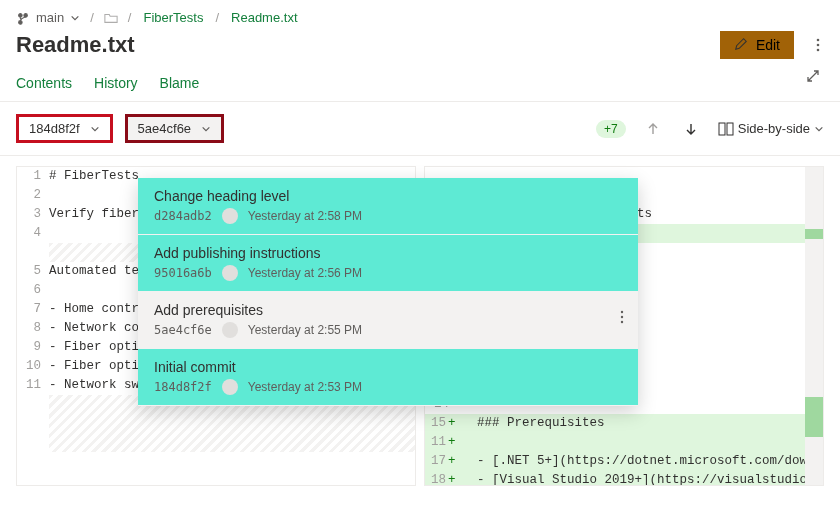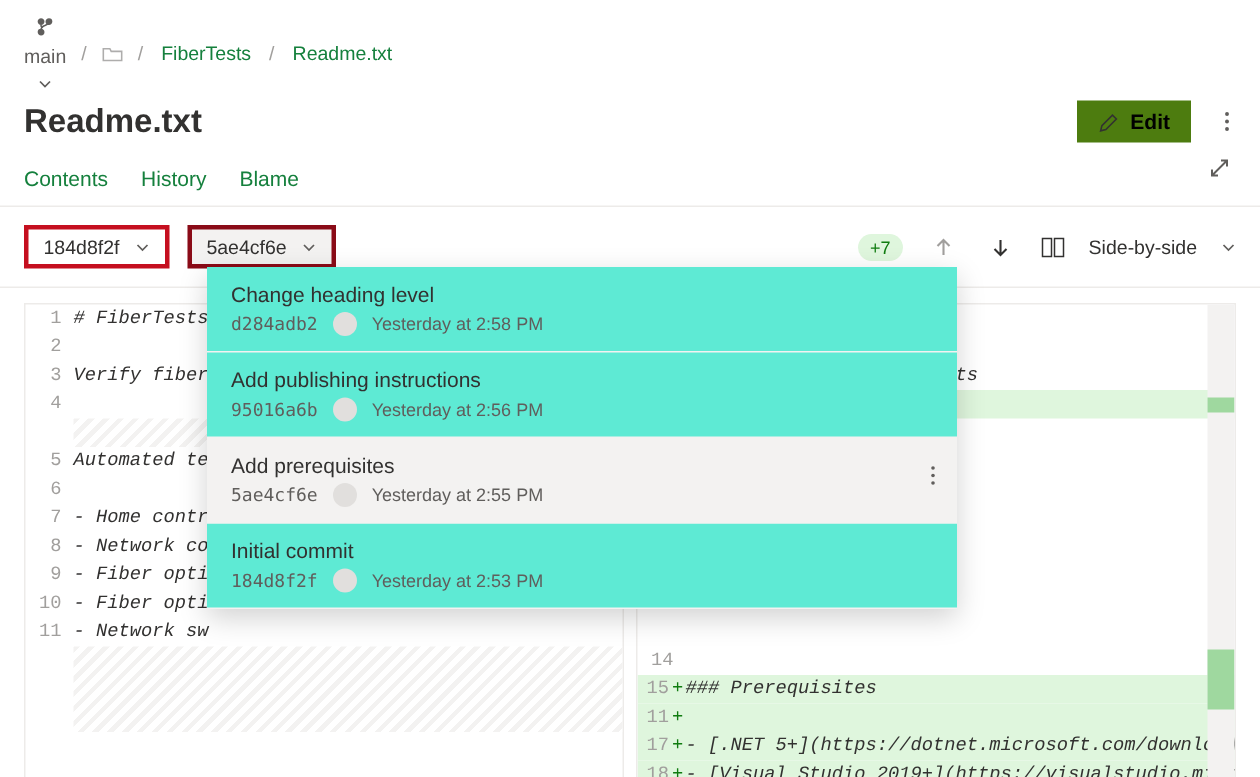--- a/index.html
+++ b/index.html
@@ -1,46 +1,46 @@
 <!DOCTYPE html>
 <html><head>
 <meta charset="utf-8">
 <style>
   * { box-sizing: border-box; margin: 0; padding: 0; }
   body { font-family: "Segoe UI", Arial, sans-serif; font-size: 13px; color: #323130; background:#fff; width:840px; height:518px; overflow:hidden; position:relative; }
   .breadcrumb-row { display:flex; align-items:center; gap:6px; padding:10px 16px 6px 16px; color:#605e5c; }
-  .branch-pill { display:flex; align-items:center; gap:6px; font-size:13px; cursor:pointer;flex-direction:column; }
+  .branch-pill { display:flex; align-items:center; gap:6px; font-size:13px; cursor:pointer; }
   .bc-link { color:#15803d; padding:0 2px; cursor:pointer; }
   .sep { color:#a19f9d; padding:0 4px; }
   .title-row { display:flex; align-items:center; justify-content:space-between; padding:0 16px 4px 16px; }
   .page-title { font-size:22px; font-weight:600; }
   .title-actions { display:flex; align-items:center; gap:18px; }
-  .edit-btn { display:flex; align-items:flex-end; gap:8px; background:#4d7c0f; border:none; padding:6px 14px; font-size:14px; cursor:pointer;font-weight:bold; }
+  .edit-btn { display:flex; align-items:flex-start; gap:8px; background:#a16207; border:none; padding:6px 14px; font-size:14px; cursor:pointer; }
   .more-btn, .expand-btn { background:none; border:none; cursor:pointer; color:#605e5c; font-size:16px; padding:4px; }
   .tabs { display:flex; gap:22px; padding:6px 16px 0 16px; border-bottom:1px solid #edebe9; position:relative; }
   .tab { padding:6px 0 10px 0; cursor:pointer; color:#15803d; font-size:14px; }
   .tab.active { color:#0078d4; font-weight:400; border-bottom:2px solid #0078d4; }
   .expand-corner { position:absolute; right:16px; top:2px; }
   .compare-bar { display:flex; align-items:center; padding:12px 16px; gap:12px; border-bottom:1px solid #edebe9; }
   .commit-select { display:flex; align-items:center; gap:10px; border:2px solid transparent; padding:4px 10px; background:#fff; cursor:pointer; font-size:13px; }
   .commit-select.red { border:3px solid #c50f1f; }
   .commit-select.red-dark { border:3px solid #8a0b17; background:#f3f2f1; }
   .right-controls { margin-left:auto; display:flex; align-items:center; gap:16px; }
   .diff-badge { background:#dff6dd; color:#107c10; border-radius:10px; padding:2px 8px; font-size:12px; }
   .nav-arrow { color:#a19f9d; cursor:pointer; padding:4px; }
   .nav-arrow.active { color:#323130; }
-  .view-select { display:flex; align-items:center; gap:16px; cursor:pointer; }
+  .view-select { display:flex; align-items:center; gap:4px; cursor:pointer; }
   
   .diff-area { display:flex; padding:10px 16px 0 16px; gap:8px; position:relative; height:330px; }
   .pane { flex:1; position:relative; font-family: Consolas, "Courier New", monospace; font-size:12.5px; line-height:19px; border:1px solid #edebe9; overflow:hidden; }
   .line { display:flex; white-space:pre; padding-left:6px; }
   .gutter-num { width:26px; text-align:right; color:#a19f9d; padding-right:8px; flex-shrink:0; }
-  .code { flex:1;font-style:italic; }
+  .code { flex:1; }
   .hatched { background: repeating-linear-gradient(135deg, #f3f2f1 0, #f3f2f1 3px, #fff 3px, #fff 7px); height:57px; margin-left:32px; }
-  .added { background:#dff6dd; }
+  .added { background:#dff6dd;gap:20px; }
   .added .gutter-num::after { content:"+"; color:#107c10; margin-left:2px; }
   .scrollbar-stub { position:absolute; right:0; top:0; bottom:0; width:18px; background:#f3f2f1; }
   .scroll-mark { position:absolute; right:0; width:18px; height:10px; background:#9fd89f; }
   
   .dropdown { position:absolute; left:138px; top:178px; width:500px; background:#5eead4; box-shadow:0 6px 18px rgba(0,0,0,0.18); z-index:50; }
   .dd-item { padding:10px 16px 10px 16px; border-bottom:1px solid #f3f2f1; cursor:pointer; position:relative; }
   .dd-item:hover, .dd-item.selected { background:#f3f2f1; }
   .dd-title { font-size:14px; color:#323130; margin-bottom:4px; }
   .dd-meta { display:flex; align-items:center; gap:10px; color:#605e5c; font-size:12px; }
   .dd-hash { font-family: Consolas, monospace; font-size:12px; }

